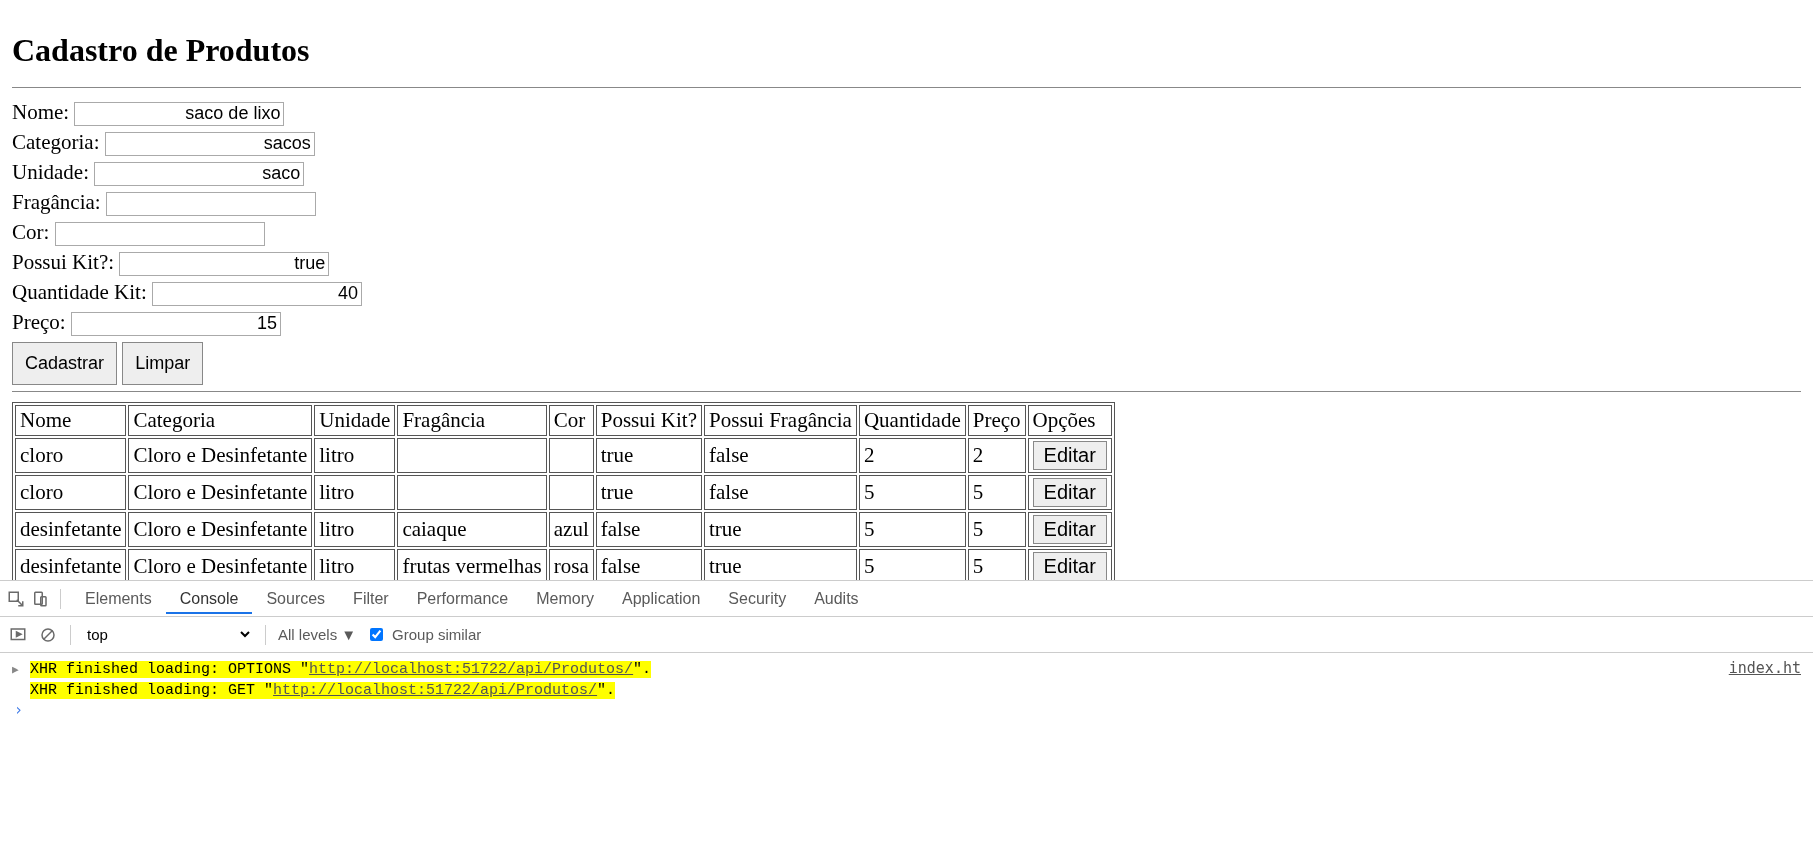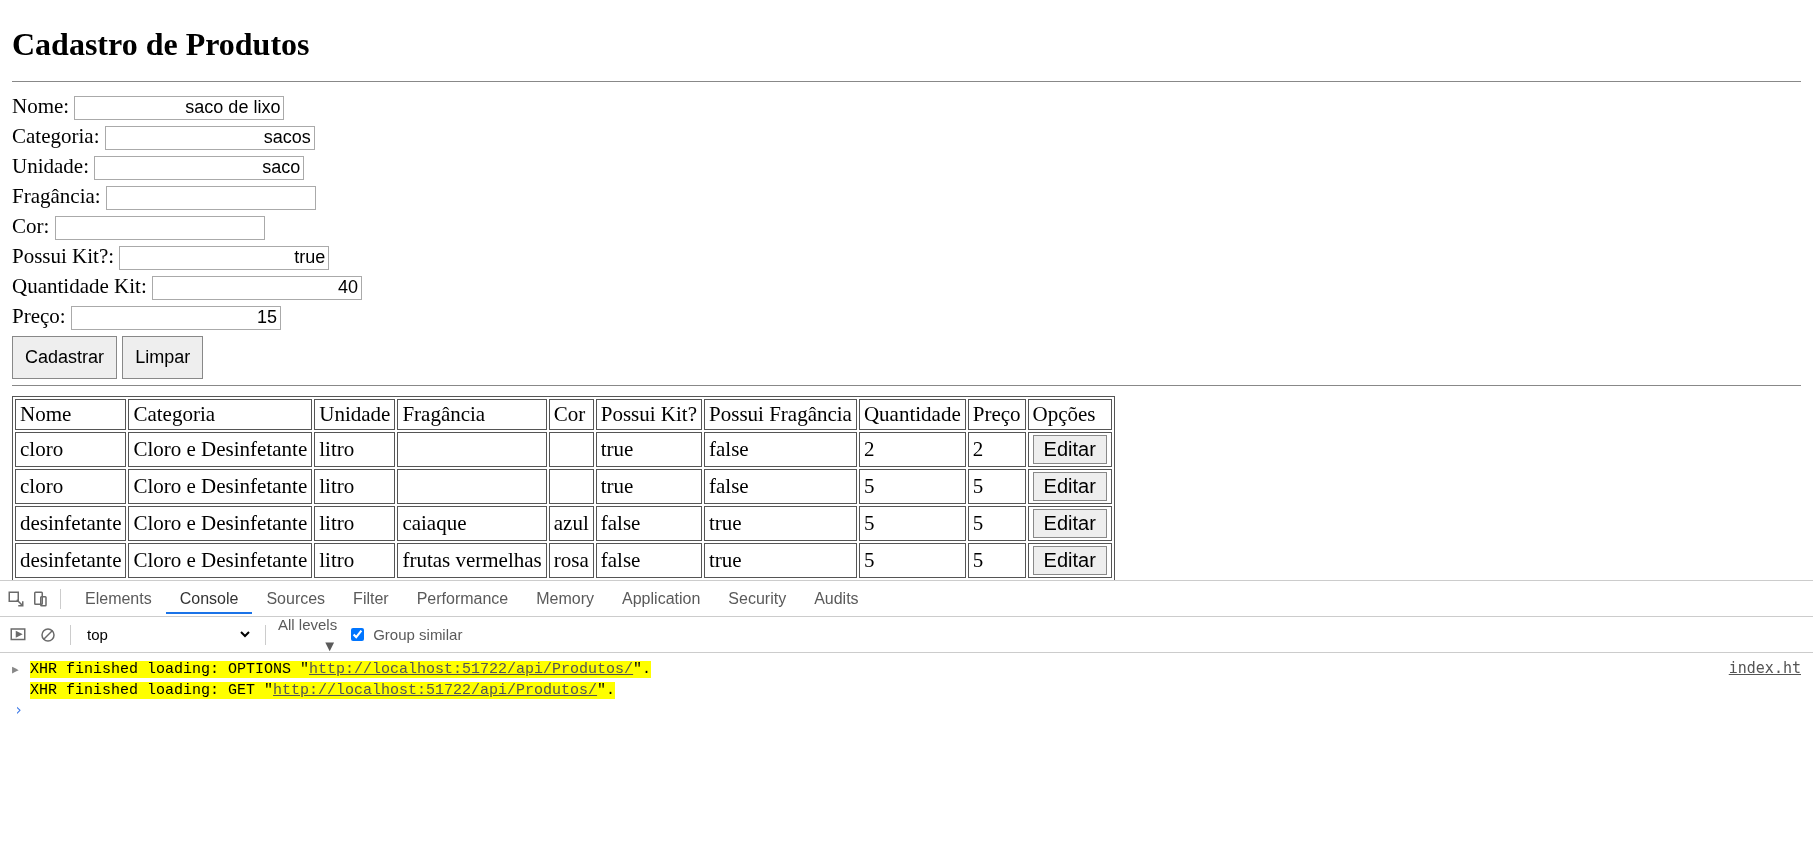--- a/index.html
+++ b/index.html
@@ -9,21 +9,21 @@
     font-size: 21px;
     color: #000;
     background: #fff;
   }
   .page {
     padding: 12px;
   }
   h1 {
     font-size: 32px;
     font-weight: bold;
-    margin: 14px 0 18px 0;
+    margin: 20px 0 18px 0;
   }
   hr {
     border: none;
     border-top: 1px solid #888;
     margin: 6px 0 10px 0;
   }
   .form-row {
     margin: 2px 0;
     line-height: 28px;
   }
@@ -128,21 +128,21 @@
   .dt-toolbar input.filter {
     font-family: inherit;
     font-size: 15px;
     border: none;
     border-bottom: 1px solid transparent;
     width: 340px;
     padding: 2px 4px;
     color: #888;
   }
   .dt-toolbar .levels {
-    display: flex; align-items: flex-end; gap: 4px; flex-direction: column;
+    display: flex; align-items: flex-start; gap: 4px;
   }
   .dt-toolbar .chk { display: flex; align-items: center; gap: 6px; }
   .dt-console {
     font-family: Consolas, "Courier New", monospace;
     font-size: 15px;
     padding: 4px 10px 20px 10px;
   }
   .dt-line {
     padding: 2px 2px;
     display: flex;

